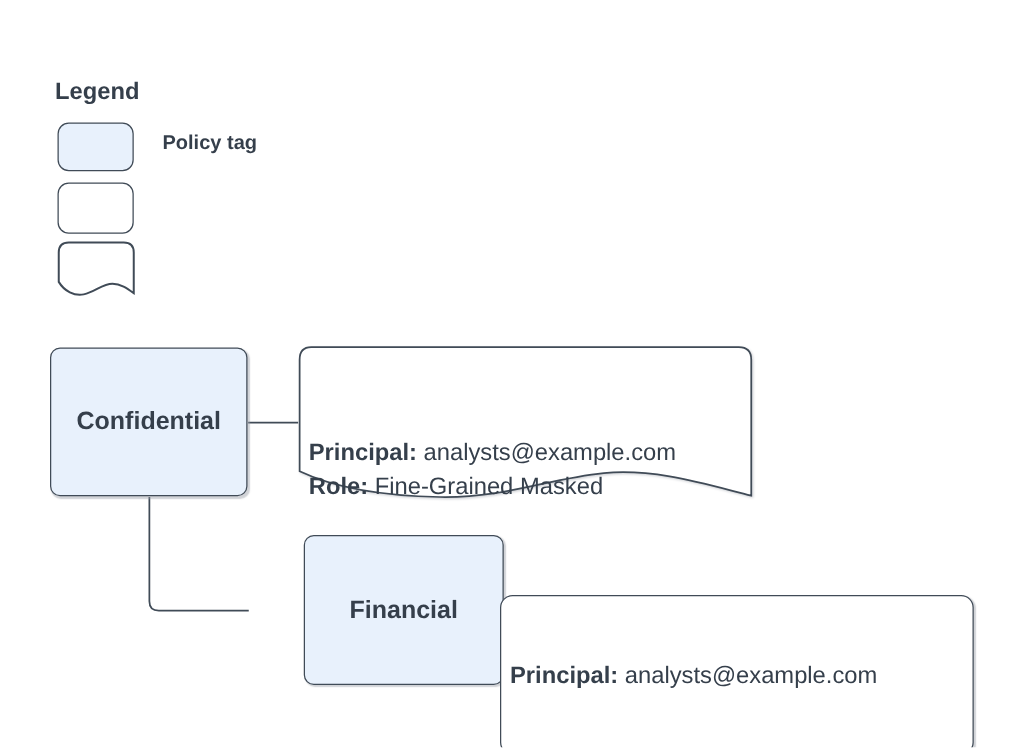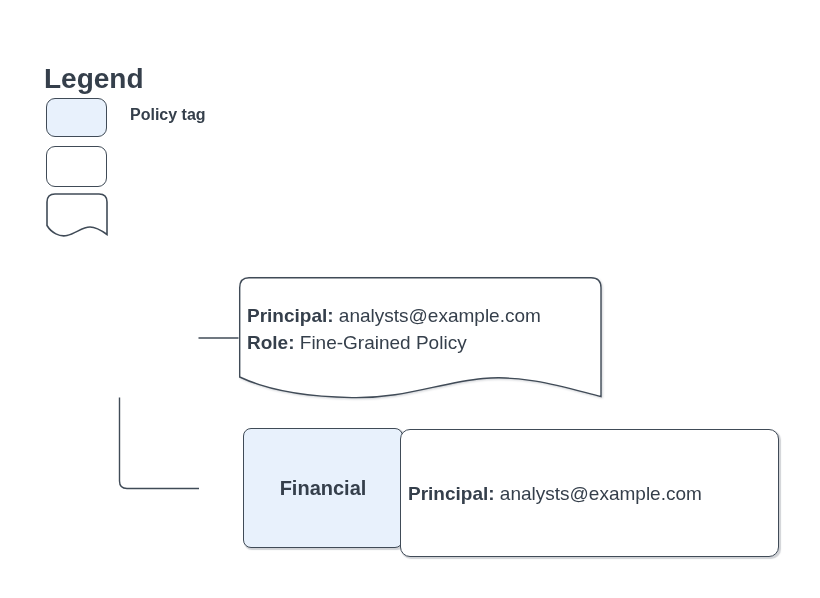--- a/index.html
+++ b/index.html
@@ -11,21 +11,21 @@
   html,body{margin:0;padding:0;background:#fff;}
   .canvas{
     position:relative;width:820px;height:598px;background:var(--white);
     font-family:"Liberation Sans",sans-serif;color:var(--text);overflow:hidden;
   }
   .svg-layer{position:absolute;left:0;top:0;width:820px;height:598px;}
   .svg-layer path{stroke:var(--stroke);stroke-width:1.4;}
   .connector{fill:none;}
   .wavy-big{fill:var(--white);filter:drop-shadow(1.5px 1.5px 1px rgba(150,155,165,.45));}
 
-  .legend-title{position:absolute;left:44px;top:63px;font-size:28px;font-weight:bold;}
+  .legend-title{position:absolute;left:44px;top:63px;font-size:19px;font-weight:bold;}
   .swatch{position:absolute;border:1.4px solid var(--stroke);border-radius:9px;box-sizing:border-box;}
   .swatch-policy{left:46px;top:98px;width:61px;height:39px;background:var(--fill-blue);}
   .swatch-datapolicy{left:46px;top:146px;width:61px;height:41px;background:var(--white);}
   .swatch-wavy{position:absolute;left:45px;top:192px;}
   .swatch-wavy path{fill:var(--white);stroke:var(--stroke);stroke-width:1.6;}
   .legend-label{position:absolute;left:130px;font-size:16px;font-weight:bold;white-space:nowrap;}
   .legend-label.l1{top:106px;}
   .legend-label.l2{top:155px;}
   .legend-label.l3{top:203px;}
 
@@ -38,21 +38,21 @@
   }
   .tag-confidential{left:40px;top:278px;width:158px;height:119px;}
   .tag-financial{left:200px;top:428px;width:160px;height:120px;margin-left:43px;}
 
   .policybox{
     position:absolute;left:400px;top:429px;width:379px;height:128px;box-sizing:border-box;
     background:var(--white);border:1.4px solid var(--stroke);border-radius:10px;
     display:flex;flex-direction:column;justify-content:center;padding-left:7px;
     box-shadow:1.5px 1.5px 1px rgba(150,155,165,.45);
   }
-  .textlines{font-size:19px;line-height:27px;white-space:nowrap;}
+  .textlines{font-size:19px;line-height:27px;white-space:nowrap;margin-top:47px;}
   .access-text{position:absolute;left:247px;top:302px;}
 </style>
 </head>
 <body>
 
 <div class="canvas">
 
   <svg class="svg-layer" viewBox="0 0 820 598" aria-hidden="true">
 
     <path class="wavy-big" d="M 249 277.7 H 591 Q 601 277.7 601 287.7 V 396.5
@@ -74,33 +74,36 @@
   <div class="swatch swatch-datapolicy"></div>
 
   <svg class="swatch-wavy" width="64" height="48" viewBox="0 0 64 48">
     <path d="M 10 2 H 54 Q 62 2 62 10 V 42.5
              C 56.5 38.5, 51.5 35, 45 35
              C 37 35, 31 41.5, 22 43.5
              C 14.5 45, 6.5 41, 2 33.5
              V 10 Q 2 2 10 2 Z"></path>
   </svg>
 
+  <div class="tagbox tag-confidential">
+    <span>Confidential</span>
+  </div>
 
   <div class="tagbox tag-financial">
     <span>Financial</span>
   </div>
 
   <div class="textlines access-text">
     <div>
       <b>Principal:</b>
       <span>analysts@example.com</span>
     </div>
     <div>
       <b>Role:</b>
-      <span>Fine-Grained Policy</span>
+      <span>Fine-Grained Masked</span>
     </div>
   </div>
 
   <div class="policybox textlines">
     <div>
       <b>Principal:</b>
       <span>analysts@example.com</span>
     </div>
   </div>
 

